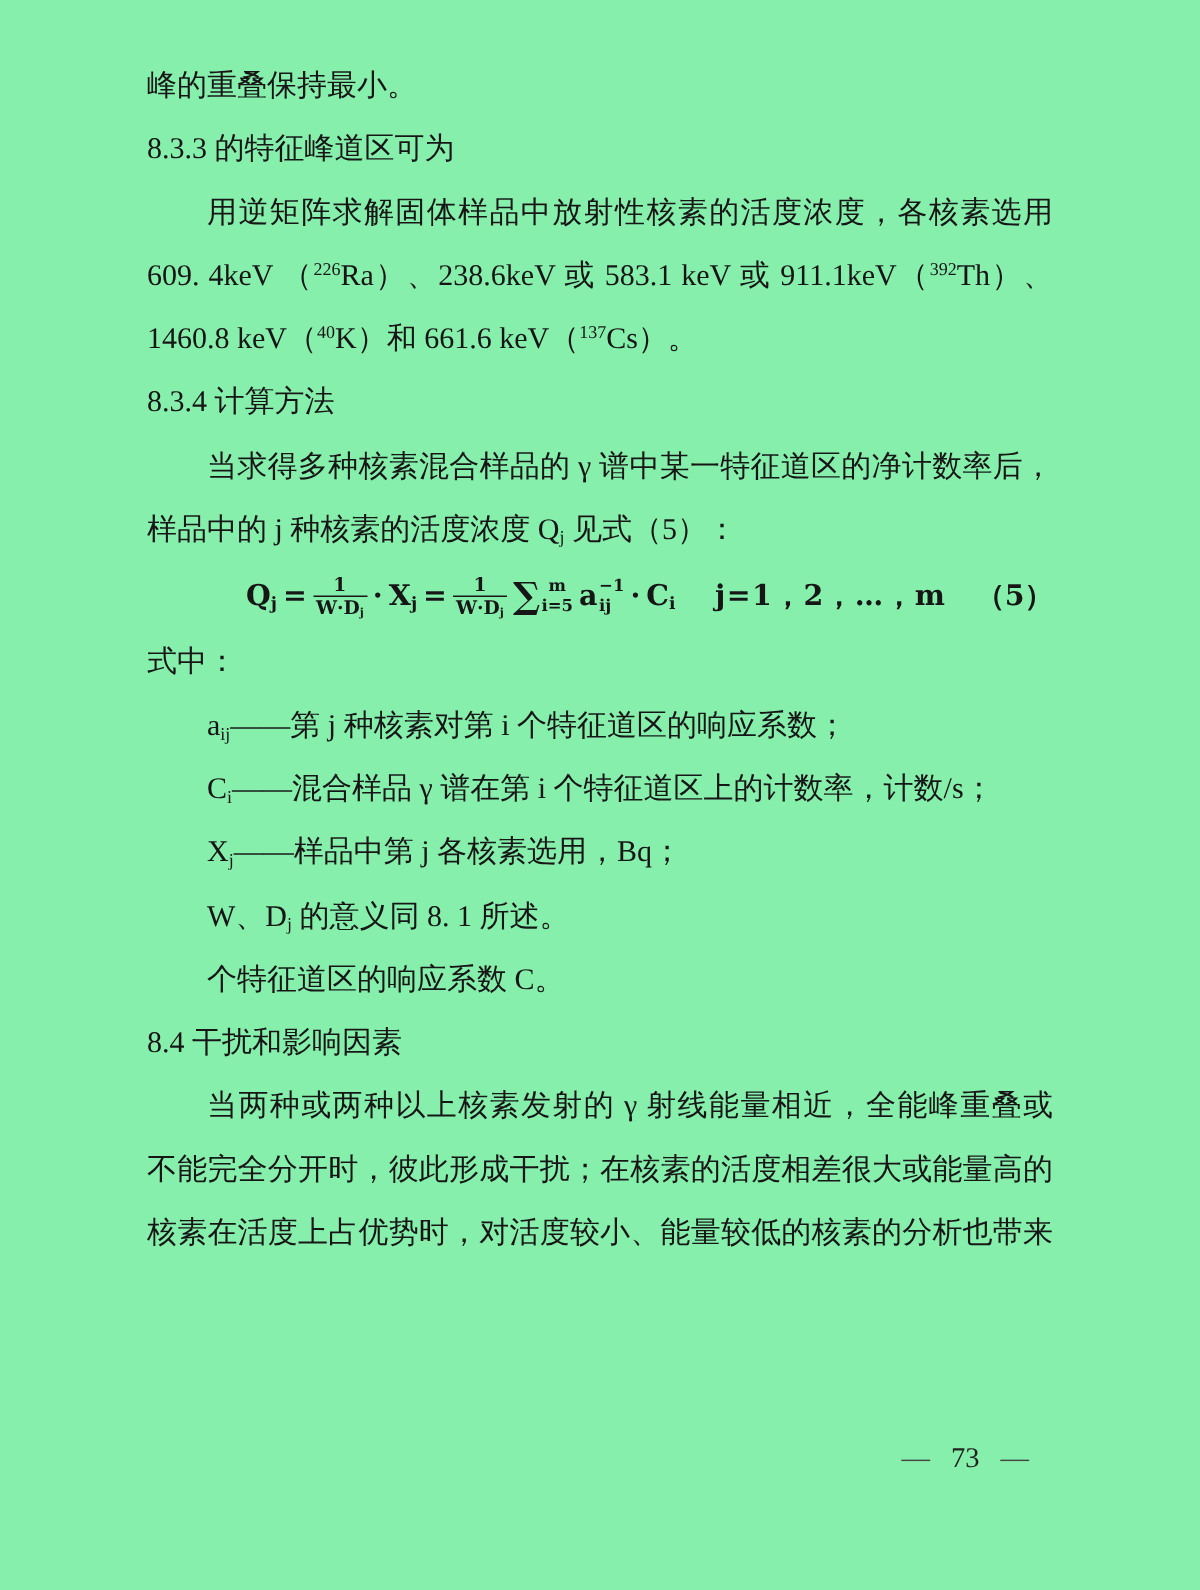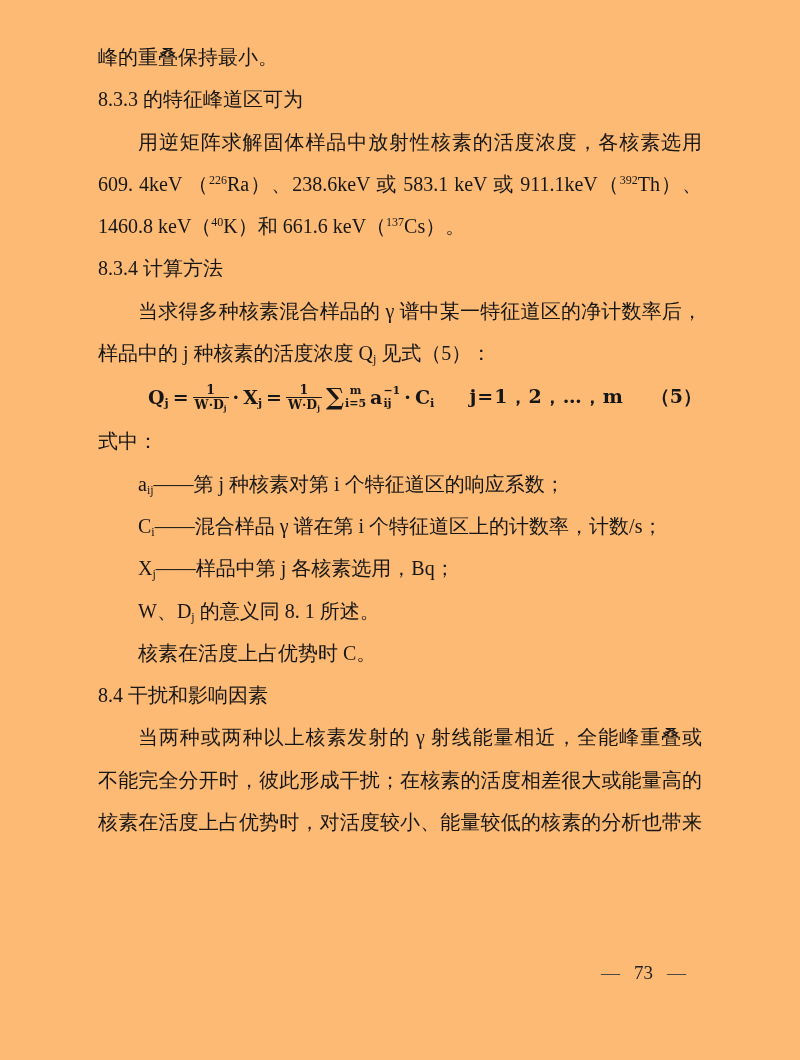--- a/index.html
+++ b/index.html
@@ -1,19 +1,19 @@
 <!DOCTYPE html>
 <html><head>
 <meta charset="utf-8">
 <style>
   html,body{margin:0;padding:0;background:#ffffff;}
   .page{
     position:relative;
     width:800px;height:1060px;
-    background:#fdba74;
+    background:#86efac;
     color:#161616;
     font-family:"Liberation Serif","DejaVu Serif",serif;
     overflow:hidden;
   }
   .text-block{
     position:absolute;
     left:98px;top:36px;
     width:604px;
     font-size:20px;
     line-height:42.3px;
@@ -35,21 +35,21 @@
     height:46px;
     margin:0 0 0 48px;
     font-family:"DejaVu Serif","Liberation Serif",serif;
     font-weight:bold;
     font-size:19px;
     line-height:normal;
     white-space:nowrap;
   }
   .formula-row .gap1{width:44px;}
   .formula-row .gap2{width:36px;}
-  .eq{display:inline-flex;align-items:center;}
+  .eq{display:inline-flex;align-items:center;margin-left:16px;}
   .eq > span{margin:0 2px;}
   .frac{
     display:inline-flex;flex-direction:column;align-items:center;
     font-size:12.5px;line-height:1.15;margin:0 3px;
   }
   .frac .num{padding:0 4px;}
   .frac .den{border-top:1.4px solid #161616;padding:0 2px;}
   .sum-wrap{display:inline-flex;align-items:center;margin:0 1px;}
   .sum-sigma{font-size:24px;line-height:1;}
   .sum-limits{
@@ -128,21 +128,21 @@
       <span class="gap2"></span>
       <span class="eq-label">（5）</span>
     </div>
 
     <div id="lines-after">
         <p class="line "><span>式中：</span></p>
         <p class="line def"><span>a</span><sub>ij</sub><span>——第 j 种核素对第 i 个特征道区的响应系数；</span></p>
         <p class="line def"><span>C</span><sub>i</sub><span>——混合样品 γ 谱在第 i 个特征道区上的计数率，计数/s；</span></p>
         <p class="line def"><span>X</span><sub>j</sub><span>——样品中第 j 各核素选用，Bq；</span></p>
         <p class="line def"><span>W、D</span><sub>j</sub><span> 的意义同 8. 1 所述。</span></p>
-        <p class="line def"><span>核素在活度上占优势时 C。</span></p>
+        <p class="line def"><span>个特征道区的响应系数 C。</span></p>
         <p class="line "><span>8.4 干扰和影响因素</span></p>
         <p class="line indent justify"><span>当两种或两种以上核素发射的 γ 射线能量相近，全能峰重叠或</span></p>
         <p class="line justify"><span>不能完全分开时，彼此形成干扰；在核素的活度相差很大或能量高的</span></p>
         <p class="line justify"><span>核素在活度上占优势时，对活度较小、能量较低的核素的分析也带来</span></p>
       </div>
 
   </div>
 
   <div class="page-number">
     <span class="dash">—</span>

